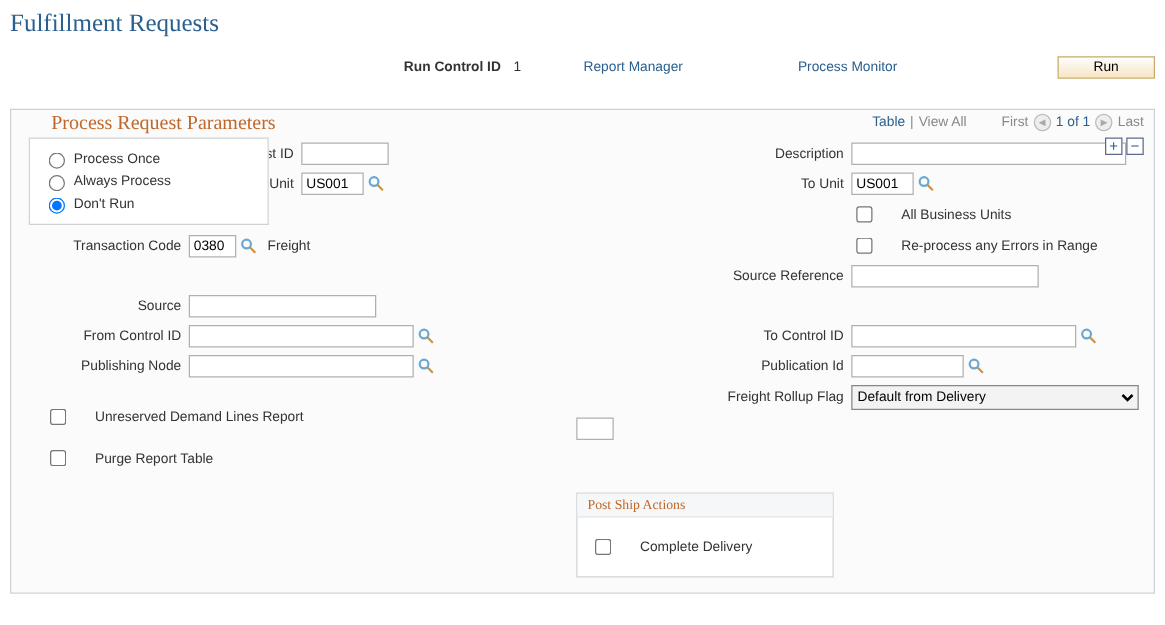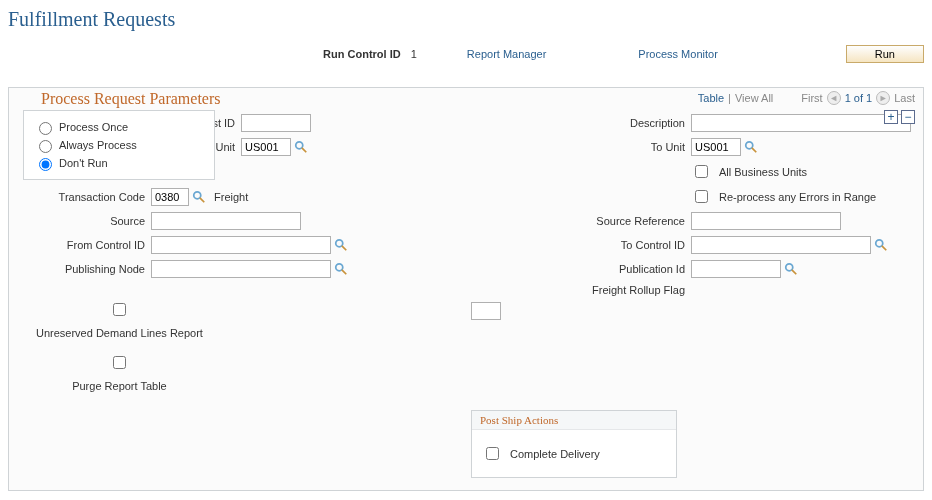--- a/index.html
+++ b/index.html
@@ -138,23 +138,23 @@
     cursor: pointer;
     display: inline-block;
   }
   .lookup svg { width: 14px; height: 14px; }
   select.dropdown {
     border: 1px solid #888;
     height: 20px;
     font-size: 11px;
     background: #f3f3f3;
   }
-  .check-line { display: flex; align-items: center; gap: 8px; }
+  .check-line { display: flex; align-items: center; gap: 20px; }
   .left-checks { margin-top: 10px; padding-left: 15px; }
-  .left-checks .check-line { margin: 6px 0; flex-direction: column; }
+  .left-checks .check-line { margin: 6px 0; }
   .post-ship {
     border: 1px solid #cfd3d6;
     width: 206px;
     margin-top: 6px;
     background: #fff;
   }
   .post-ship-title {
     color: #c0682a;
     padding: 3px 8px;
     background: #f5f7f8;
@@ -266,26 +266,26 @@
       <span class="trans-label">Freight</span>
     </div>
     <div class="row righthalf">
       <span class="lbl"></span>
       <div class="check-line">
         <input type="checkbox" style="">
         <span>Re-process any Errors in Range</span>
       </div>
     </div>
 
+    <div class="row righthalf">
+      <span class="lbl">Source Reference</span>
+      <input type="text" style="width: 150px;" value="">
+    </div>
     <div class="row lefthalf">
       <span class="lbl" style="width:130px">Source</span>
-      <input type="text" style="width: 150px;" value="">
-    </div>
-    <div class="row righthalf">
-      <span class="lbl">Source Reference</span>
       <input type="text" style="width: 150px;" value="">
     </div>
 
     <div class="row lefthalf">
       <span class="lbl" style="width:130px">From Control ID</span>
       <input type="text" style="width: 180px;" value="">
       <span class="lookup"><svg viewBox="0 0 16 16">
             <circle cx="6" cy="6" r="4" fill="none" stroke="#6aa7d2" stroke-width="2"></circle>
             <line x1="9" y1="9" x2="14" y2="14" stroke="#c8933c" stroke-width="2"></line>
           </svg></span>
@@ -324,20 +324,23 @@
         </div>
         <div class="check-line" style="margin-top:14px">
           <input type="checkbox" style="">
           <span>Purge Report Table</span>
         </div>
       </div>
     </div>
     <div class="righthalf">
       <div class="row">
         <span class="lbl">Freight Rollup Flag</span>
+        <select class="dropdown" style="width:230px">
+          <option>Default from Delivery</option>
+        </select>
       </div>
       <div class="row" style="margin-top:6px">
         <input type="text" style="width: 30px;" value="">
       </div>
     </div>
 
     <div class="lefthalf"></div>
     <div class="righthalf">
       <div class="post-ship spacer-right" style="margin-left:0;">
         <div class="post-ship-title">Post Ship Actions</div>

